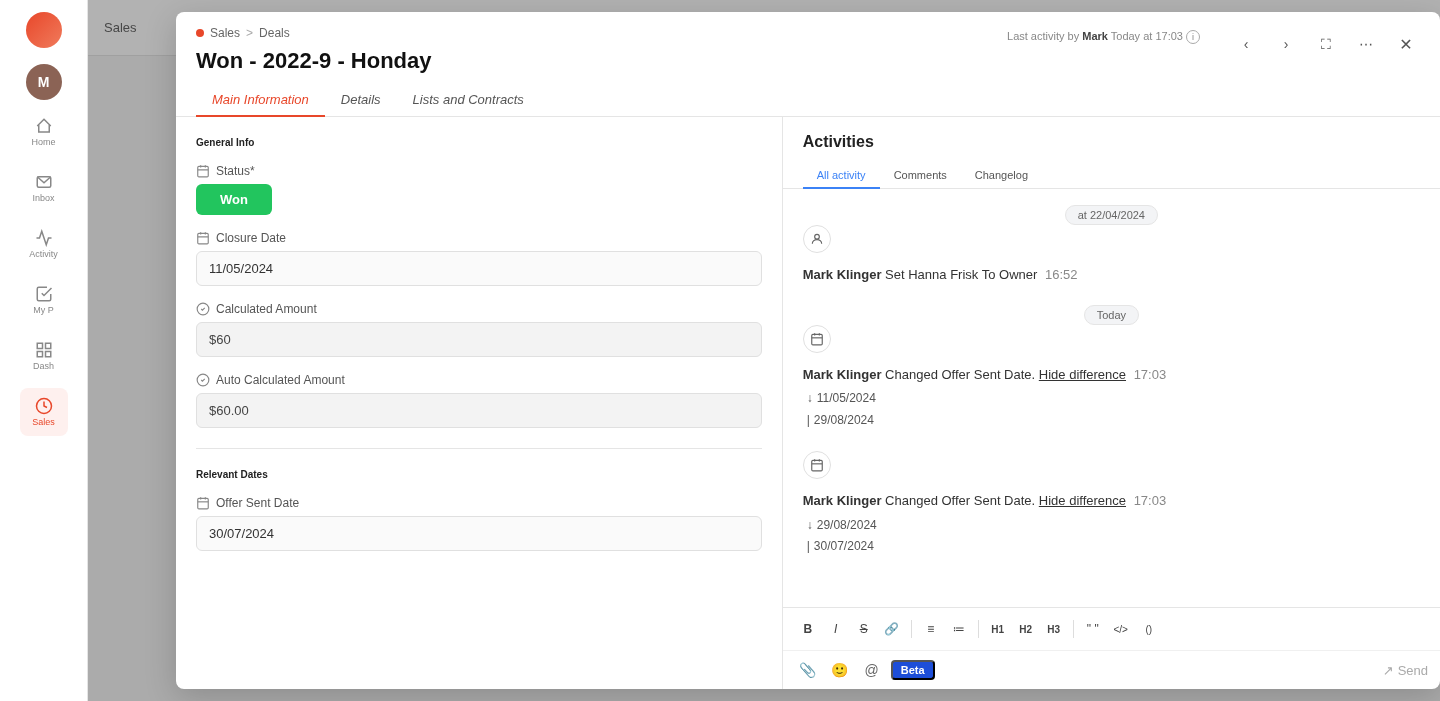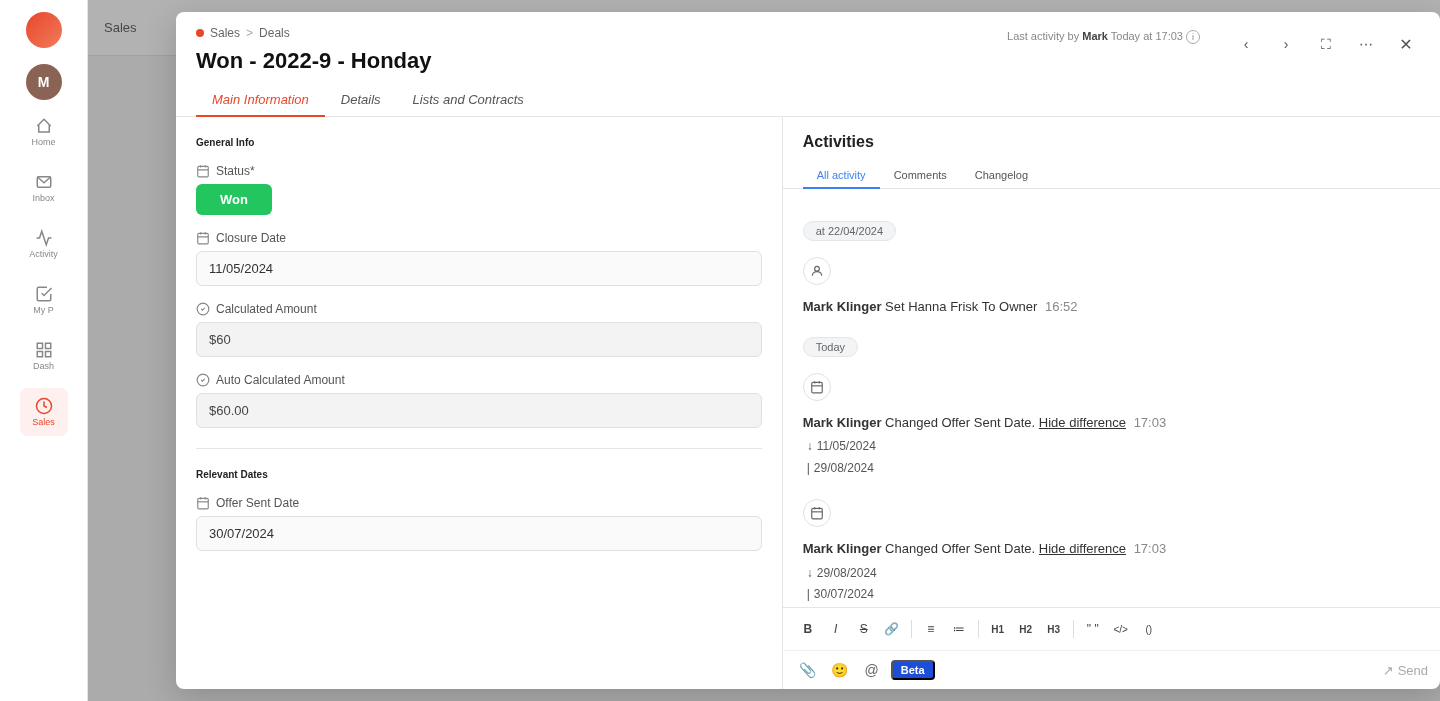--- a/index.html
+++ b/index.html
@@ -308,22 +308,22 @@
 
     .activities-list {
       flex: 1;
       overflow-y: auto;
       padding: 16px 20px;
     }
 
     .date-badge {
       display: flex;
       align-items: center;
-      justify-content: flex-start;
-      margin: 16px 0;
+      justify-content: center;
+      margin: 0 0;
     }
 
     .date-badge-inner {
       background: #f3f4f6;
       border-radius: 12px;
       padding: 3px 12px;
       font-size: 11px;
       color: #666;
       border: 1px solid #e5e5e5;
     }

